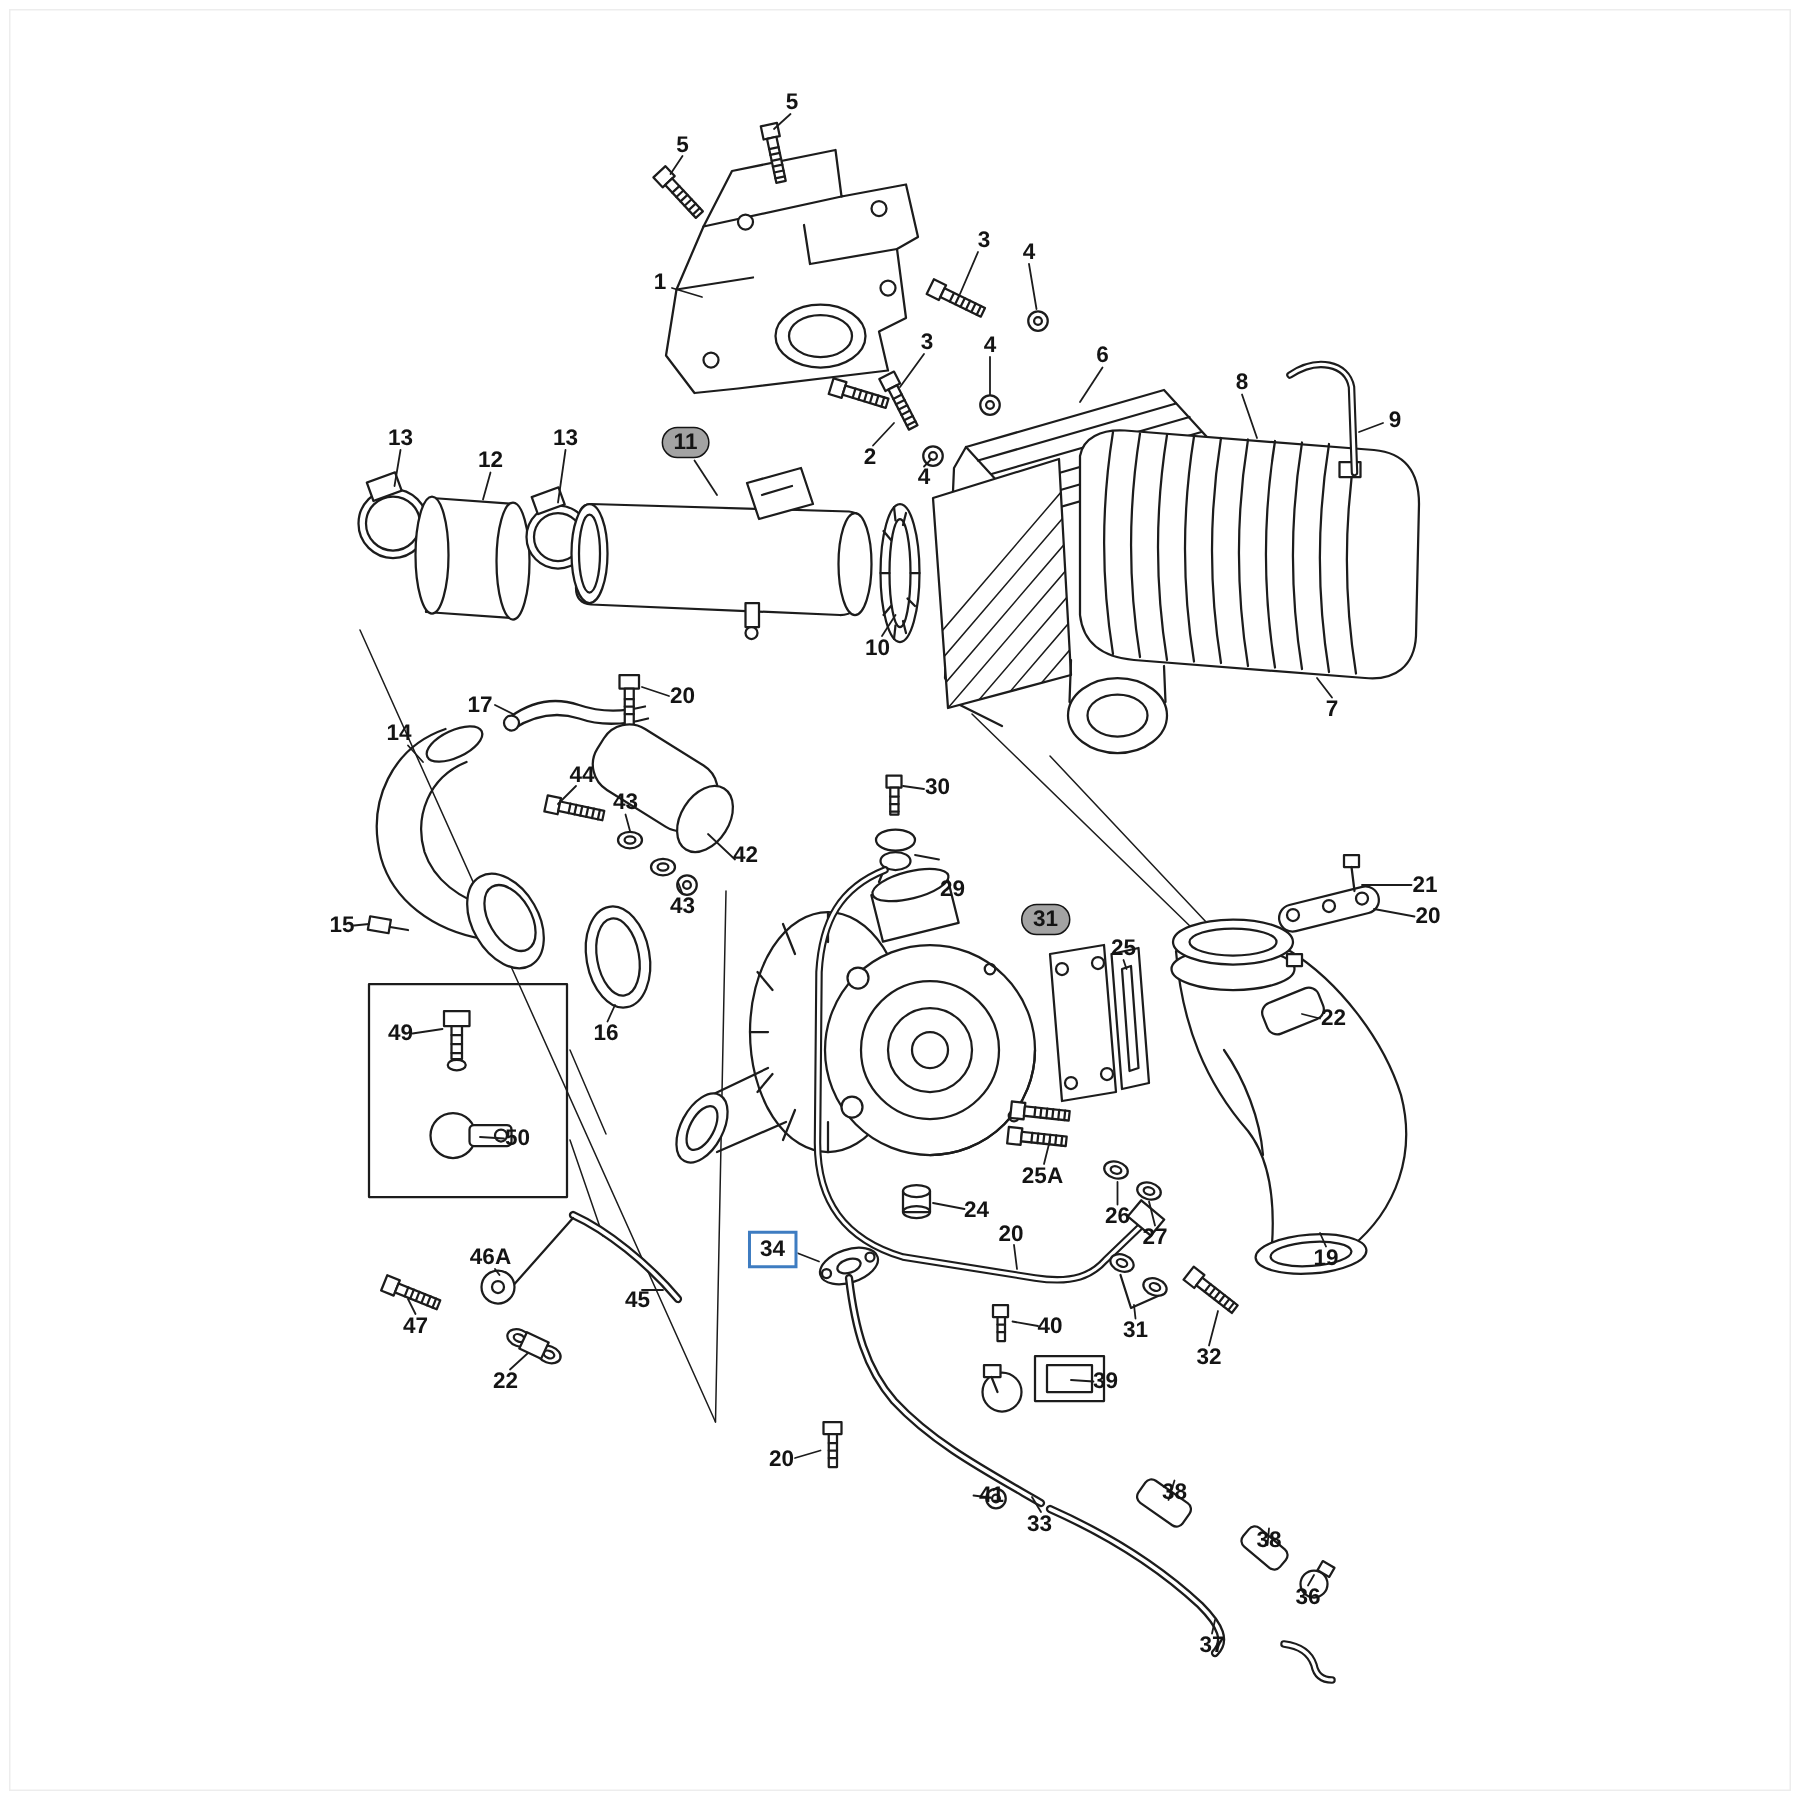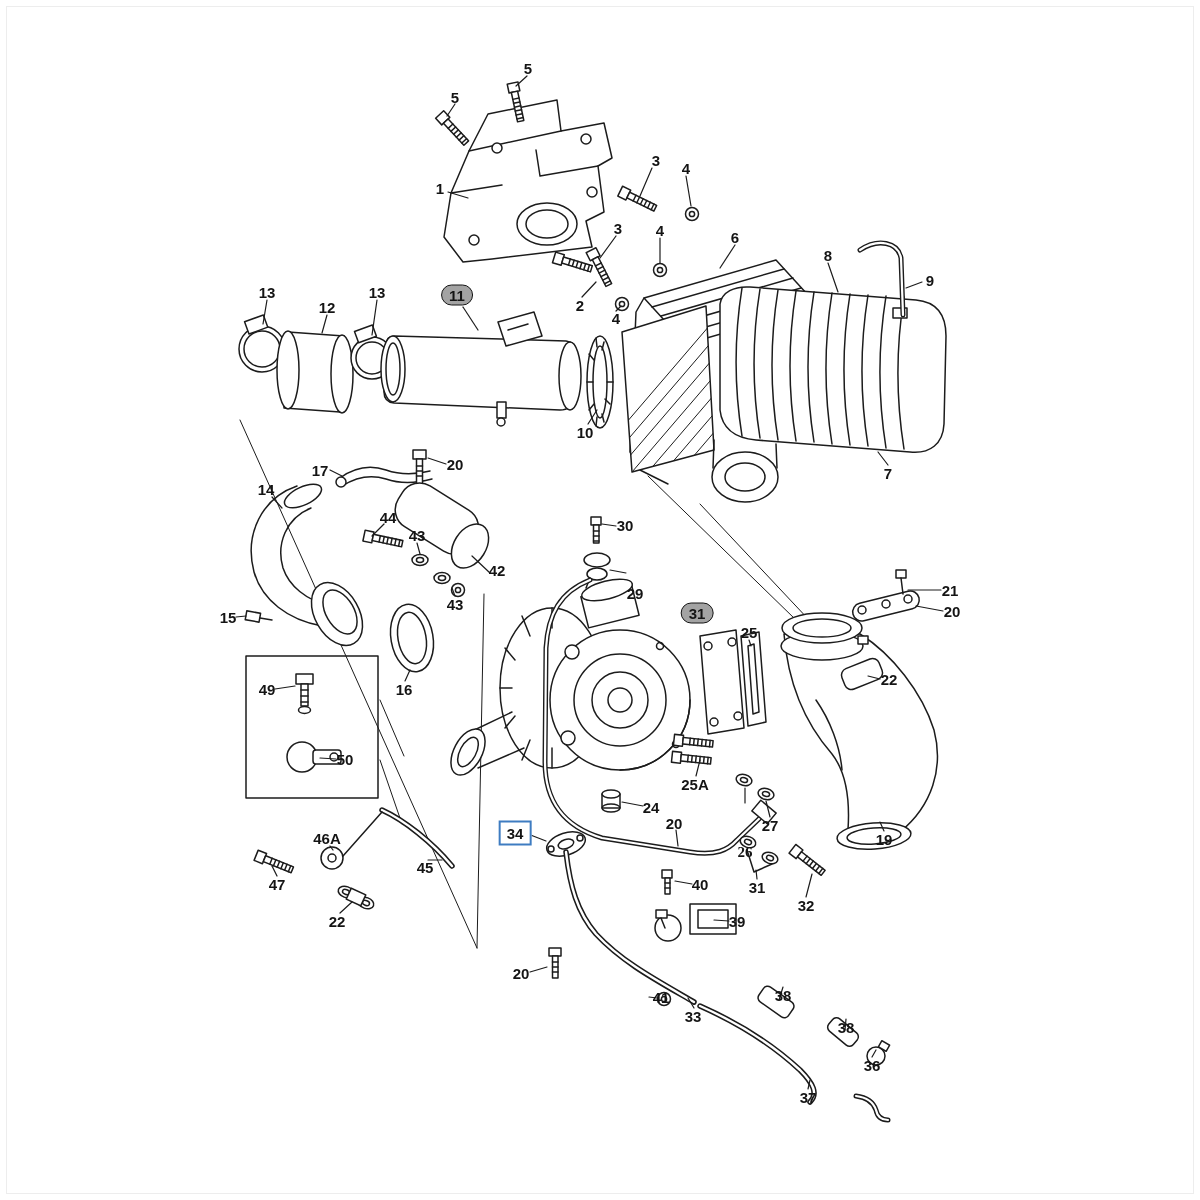--- a/index.html
+++ b/index.html
@@ -475,21 +475,21 @@
       <div class="part-label" style="left: 952px; top: 611px;">20</div>
       <div class="part-label" style="left: 228px; top: 617px;">15</div>
       <div class="part-label circled" style="left: 697px; top: 613px;">31</div>
       <div class="part-label" style="left: 749px; top: 632px;">25</div>
       <div class="part-label" style="left: 889px; top: 679px;">22</div>
       <div class="part-label" style="left: 404px; top: 689px;">16</div>
       <div class="part-label" style="left: 267px; top: 689px;">49</div>
       <div class="part-label" style="left: 345px; top: 759px;">50</div>
       <div class="part-label" style="left: 695px; top: 784px;">25A</div>
       <div class="part-label" style="left: 651px; top: 807px;">24</div>
-      <div class="part-label" style="left: 745px; top: 852px; font-family: Liberation Serif, serif;">26</div>
+      <div class="part-label" style="left: 745px; top: 811px;">26</div>
       <div class="part-label" style="left: 770px; top: 825px;">27</div>
       <div class="part-label" style="left: 674px; top: 823px;">20</div>
       <div class="part-label" style="left: 884px; top: 839px;">19</div>
       <div class="part-label boxed" style="left: 515px; top: 833px; border-color: rgb(62, 124, 193);">34</div>
       <div class="part-label" style="left: 327px; top: 838px;">46A</div>
       <div class="part-label" style="left: 425px; top: 867px;">45</div>
       <div class="part-label" style="left: 277px; top: 884px;">47</div>
       <div class="part-label" style="left: 337px; top: 921px;">22</div>
       <div class="part-label" style="left: 700px; top: 884px;">40</div>
       <div class="part-label" style="left: 757px; top: 887px;">31</div>

